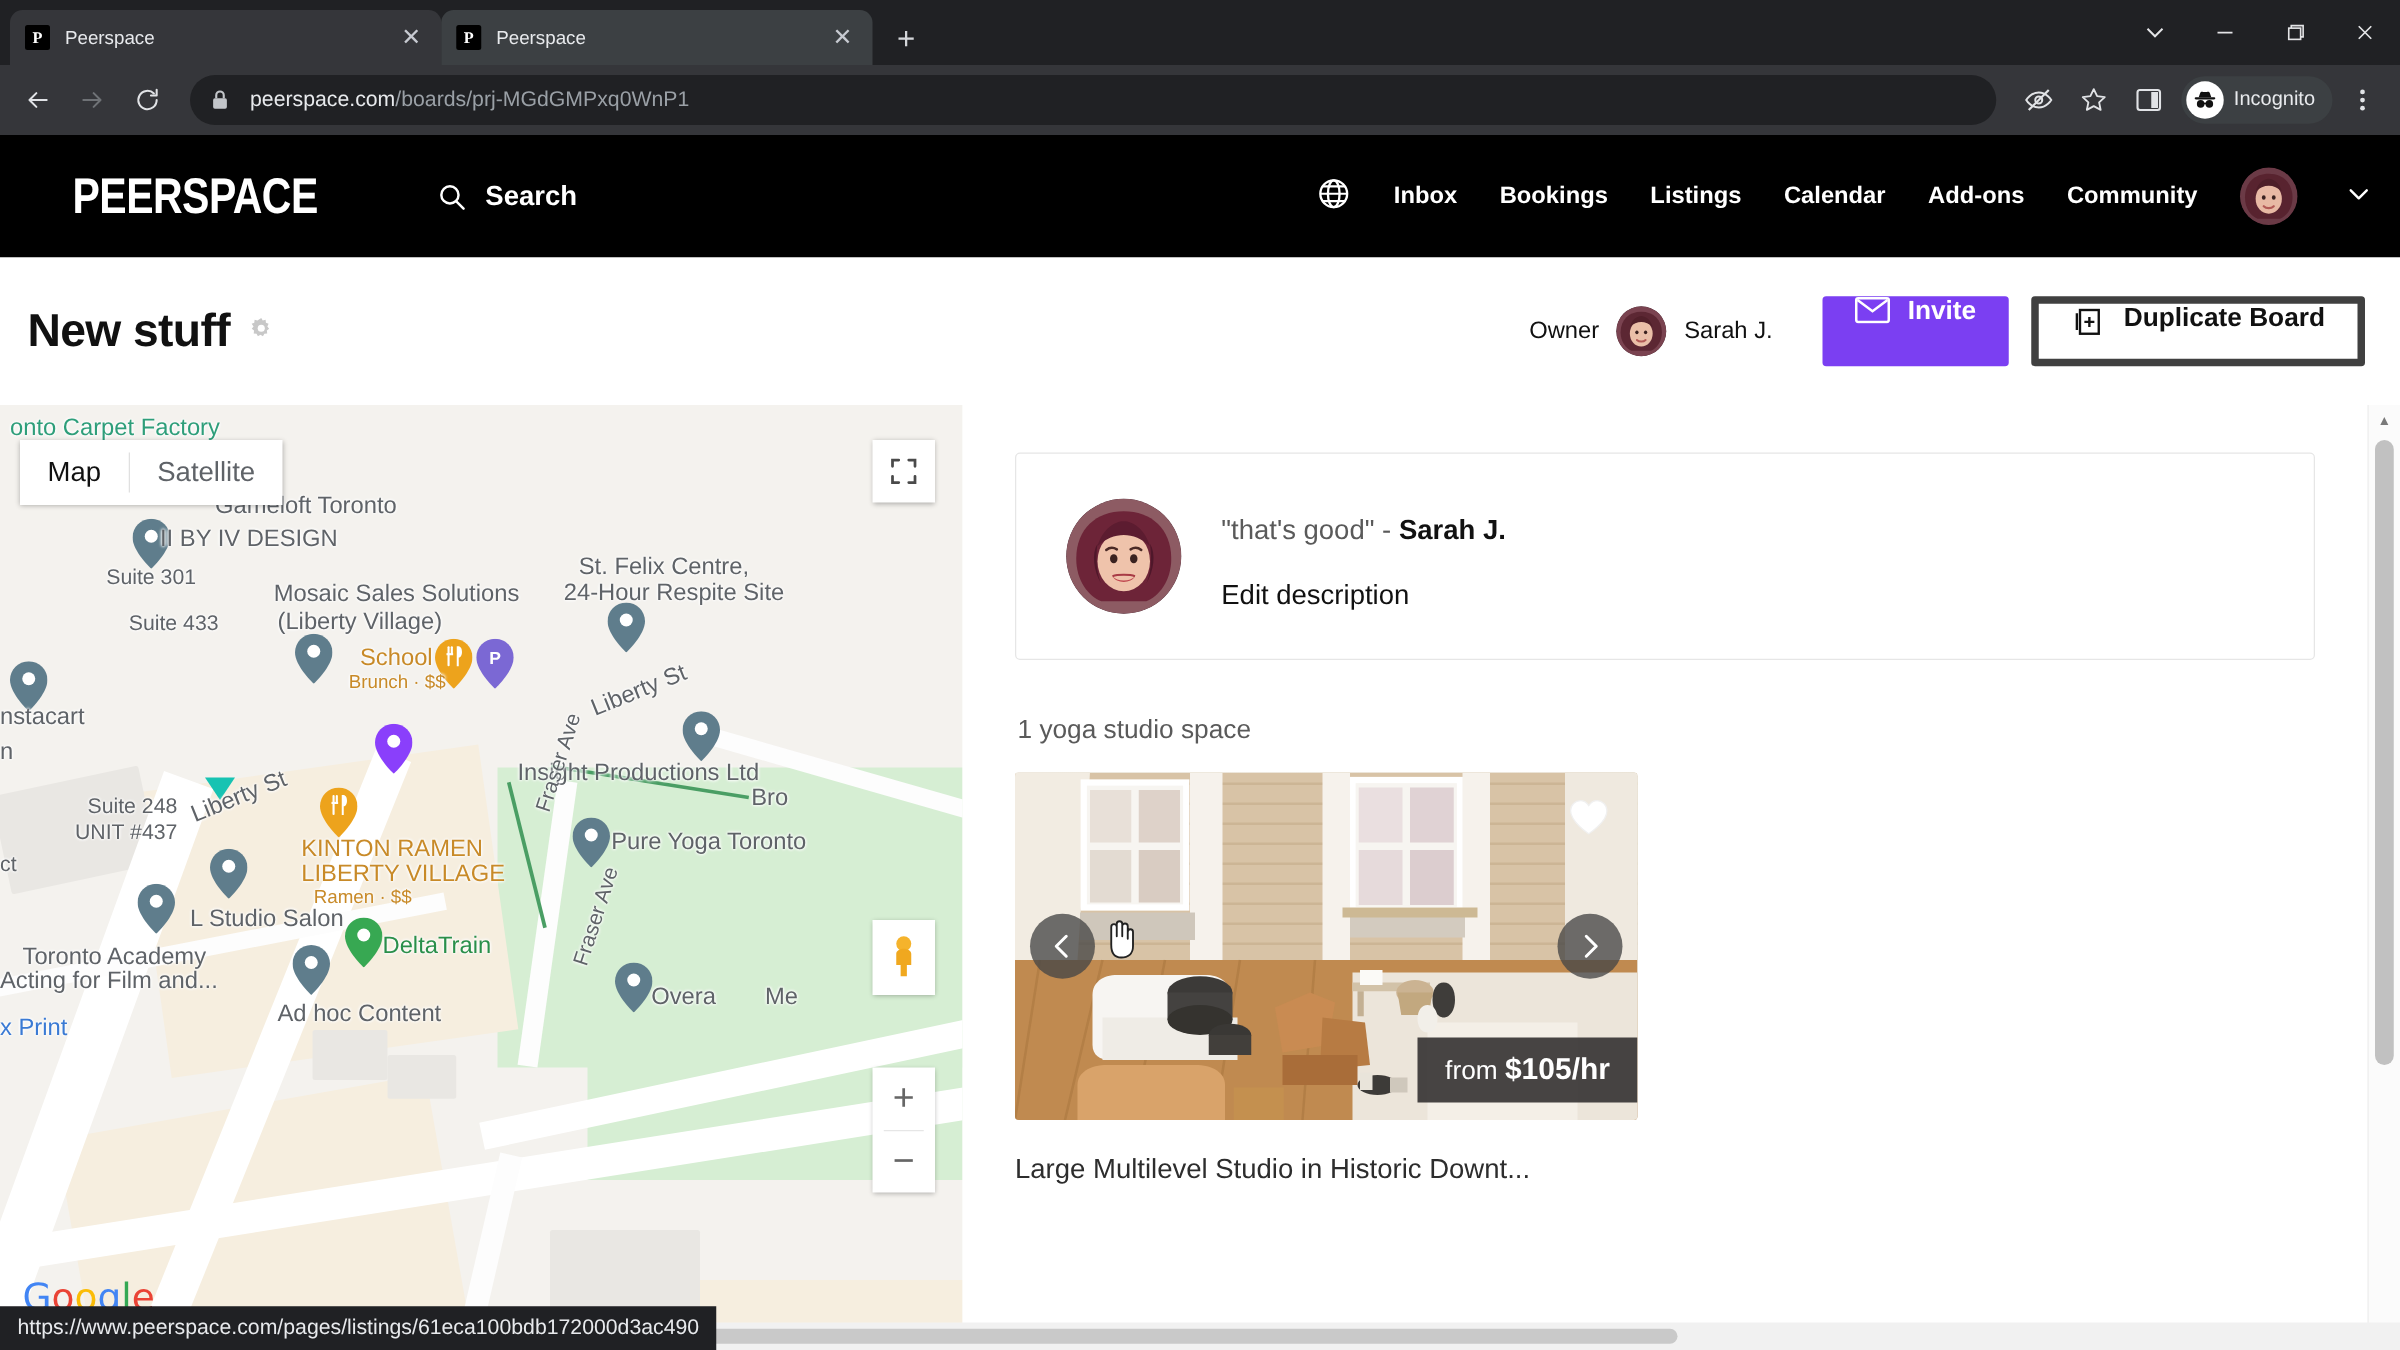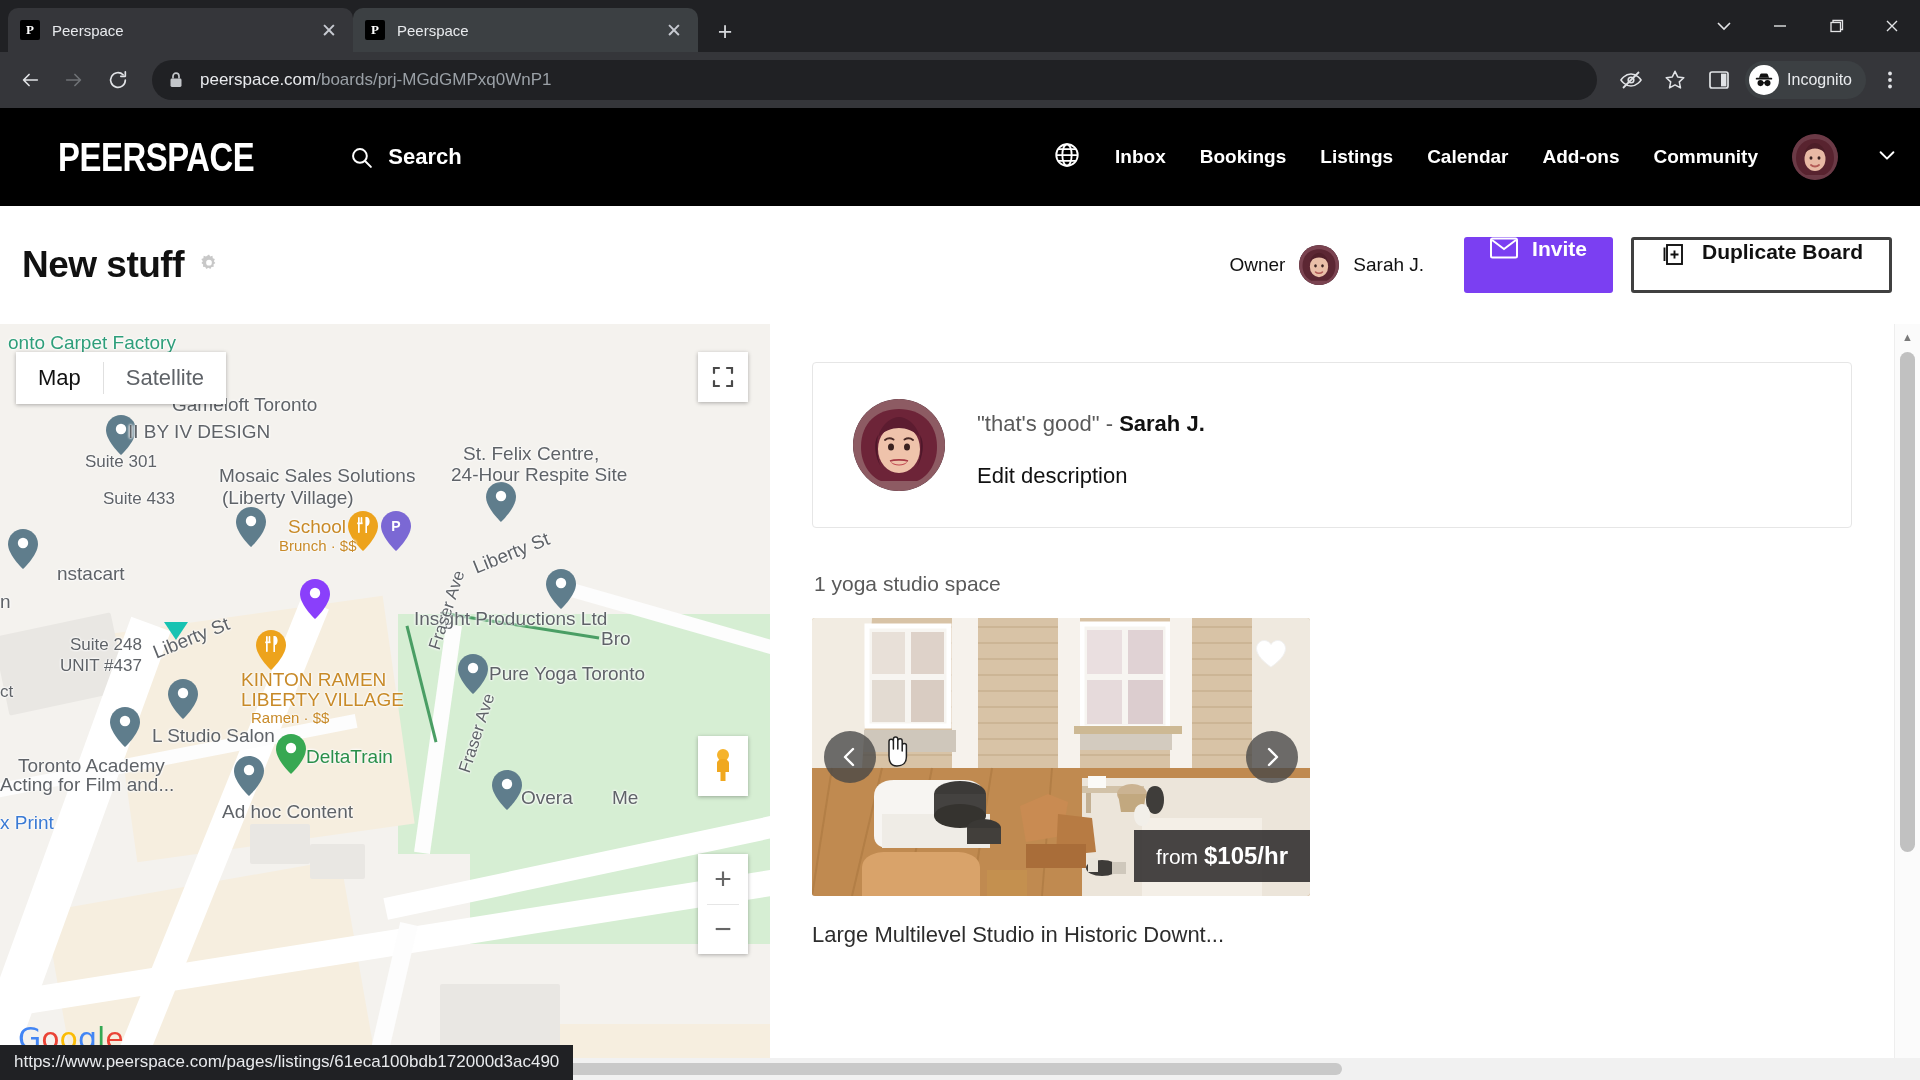--- a/index.html
+++ b/index.html
@@ -107,21 +107,21 @@
   .board-right { margin-left: auto; display: flex; align-items: center; gap: 18px; }
   .owner-wrap { display: flex; align-items: center; gap: 14px; margin-right: 22px; }
   .owner-label { font-size: 19px; color: #111; margin-left: 28px; }
   .owner-name { font-size: 19px; color: #111; }
   .owner-av { width: 40px; height: 40px; border-radius: 50%; overflow: hidden; background: #4a2530; }
   .btn {
     height: 56px; display: flex; align-items: flex-start; gap: 14px;
     padding: 0 26px; font-size: 21px; font-weight: 600; border-radius: 3px; cursor: pointer;
   }
   .btn-primary { background: #7b3ff2; color: #fff; border: none; }
-  .btn-outline { background: #fff; color: #111; border: 3px solid #404040; }
+  .btn-outline { background: #fff; color: #111; border: 6px solid #404040; }
 
   
   .main-split { display: flex; height: calc(100% - 98px - 118px); position: relative; }
 
   
   .map-col { width: 770px; position: relative; overflow: hidden; background: #f2efe9; flex: none; }
   .map-canvas { position: absolute; inset: 0; background: #f4f2ee; }
   .map-green {
     position: absolute; background: #d6eed3;
   }
@@ -597,21 +597,21 @@
             <div class="maplabel big" style="left: 172px; top: 70px;">Gameloft Toronto</div>
             <div class="maplabel big" style="left: 128px; top: 97px;">II BY IV DESIGN</div>
             <div class="maplabel " style="left: 85px; top: 128px;">Suite 301</div>
             <div class="maplabel " style="left: 103px; top: 165px;">Suite 433</div>
             <div class="maplabel big" style="left: 463px; top: 119px;">St. Felix Centre,</div>
             <div class="maplabel big" style="left: 451px; top: 140px;">24-Hour Respite Site</div>
             <div class="maplabel big" style="left: 219px; top: 141px;">Mosaic Sales Solutions</div>
             <div class="maplabel big" style="left: 222px; top: 163px;">(Liberty Village)</div>
             <div class="maplabel orange big" style="left: 288px; top: 192px;">School</div>
             <div class="maplabel orange small" style="left: 279px; top: 213px;">Brunch · $$</div>
-            <div class="maplabel big" style="left: 14px; top: 239px; padding-left: 43px;">nstacart</div>
+            <div class="maplabel big" style="left: 0px; top: 239px;">nstacart</div>
             <div class="maplabel big" style="left: 0px; top: 267px;">n</div>
             <div class="maplabel big rot2" style="left: 470px; top: 234px;">Liberty St</div>
             <div class="maplabel big" style="left: 414px; top: 284px;">Insight Productions Ltd</div>
             <div class="maplabel big" style="left: 601px; top: 304px;">Bro</div>
             <div class="maplabel " style="left: 70px; top: 311px;">Suite 248</div>
             <div class="maplabel " style="left: 60px; top: 332px;">UNIT #437</div>
             <div class="maplabel big rot2" style="left: 150px; top: 319px;">Liberty St</div>
             <div class="maplabel orange big" style="left: 241px; top: 345px;">KINTON RAMEN</div>
             <div class="maplabel orange big" style="left: 241px; top: 365px;">LIBERTY VILLAGE</div>
             <div class="maplabel orange small" style="left: 251px; top: 385px;">Ramen · $$</div>

